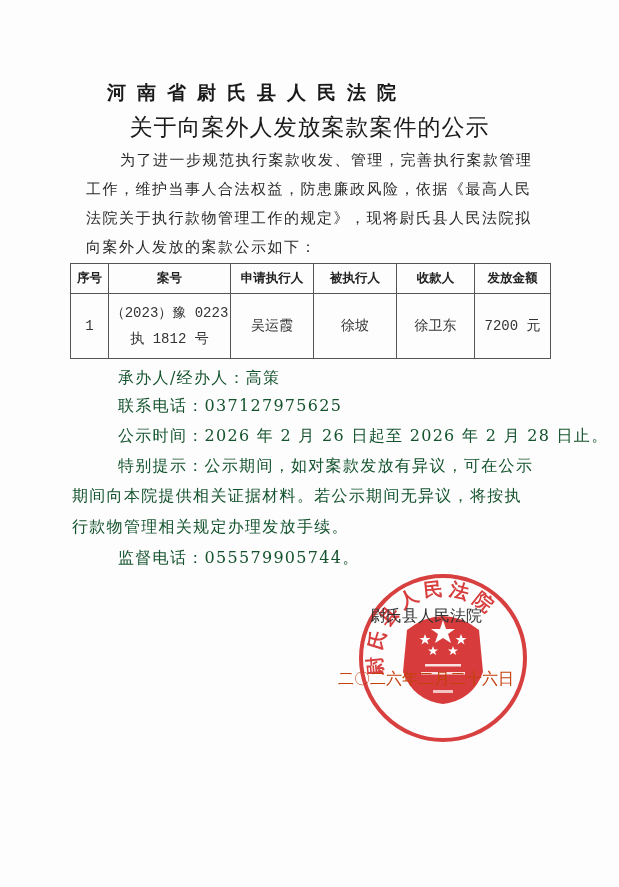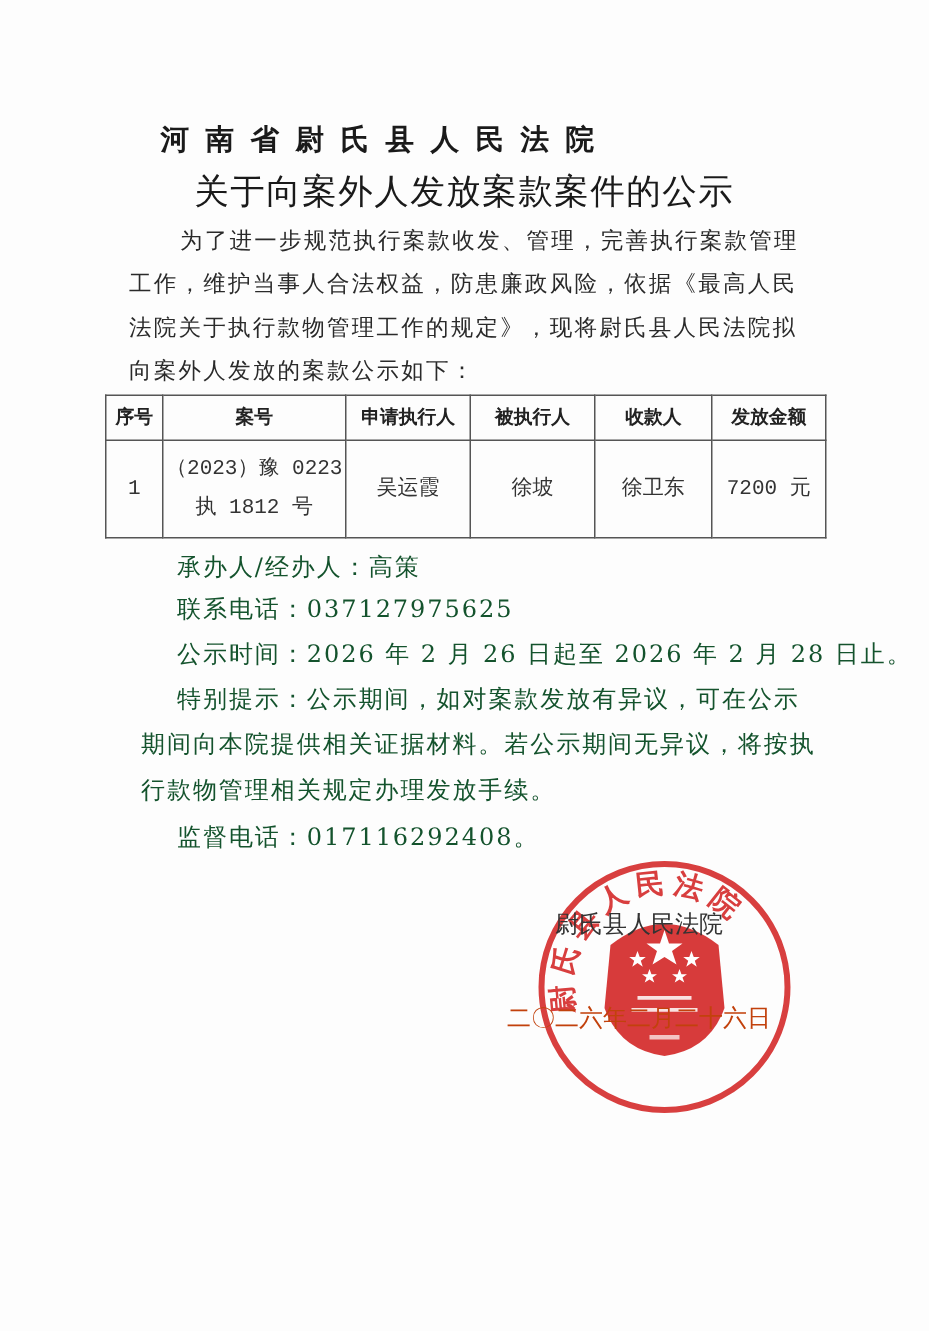--- a/index.html
+++ b/index.html
@@ -23,21 +23,21 @@
     white-space: normal; letter-spacing: 1.5px; text-indent: 34px; color: #2a2a2a;
   }
   table.cases {
     position: absolute; left: 70px; top: 263px; border-collapse: collapse;
     font-family: Liberation Mono, monospace; color: #222;
   }
   table.cases th, table.cases td { border: 1px solid #555; text-align: center; padding: 0; }
   table.cases th { height: 29px; font-size: 12.5px; font-weight: bold; }
   table.cases td { height: 64px; font-size: 14px; line-height: 26px; color: #333; }
   .line { left: 118px; font-size: 16px; letter-spacing: 1.3px; color: #14532d; }
-  .cont { left: 94px; text-align: right; }
+  .cont { left: 72px; text-align: right; }
   .seal { left: 357px; top: 572px; width: 172px; height: 172px; }
   .court { left: 370px; top: 606px; font-size: 16px; color: #333; letter-spacing: 0px; }
   .date { left: 338px; top: 669px; font-size: 16px; color: #c2410c; letter-spacing: 0px; }
 </style>
 </head>
 <body>
 
 <div class="abs title1">河南省尉氏县人民法院</div>
 <div class="abs title2">关于向案外人发放案款案件的公示</div>
 
@@ -68,21 +68,21 @@
     </tr>
   </tbody>
 </table>
 
 <div class="abs line" style="top:368px">承办人/经办人：高策</div>
 <div class="abs line" style="top:396px">联系电话：037127975625</div>
 <div class="abs line" style="top:426px">公示时间：2026 年 2 月 26 日起至 2026 年 2 月 28 日止。</div>
 <div class="abs line" style="top:456px">特别提示：公示期间，如对案款发放有异议，可在公示</div>
 <div class="abs line cont" style="top:486px">期间向本院提供相关证据材料。若公示期间无异议，将按执</div>
 <div class="abs line cont" style="top:517px">行款物管理相关规定办理发放手续。</div>
-<div class="abs line" style="top:548px">监督电话：017116292408。</div>
+<div class="abs line" style="top:548px">监督电话：055579905744。</div>
 
 <svg class="abs seal" viewBox="0 0 172 172" xmlns="http://www.w3.org/2000/svg">
   <defs>
     <path id="sealArc" d="M 30 112 A 62 62 0 1 1 142 112"></path>
   </defs>
   <circle cx="86" cy="86" r="82" fill="none" stroke="#d42a2a" stroke-width="4" opacity="0.9"></circle>
   <text font-family="DejaVu Sans, sans-serif" font-size="19" font-weight="bold" fill="#d42a2a" opacity="0.9" letter-spacing="5">
     <textPath href="#sealArc" startOffset="4%">尉氏县人民法院</textPath>
   </text>
 

